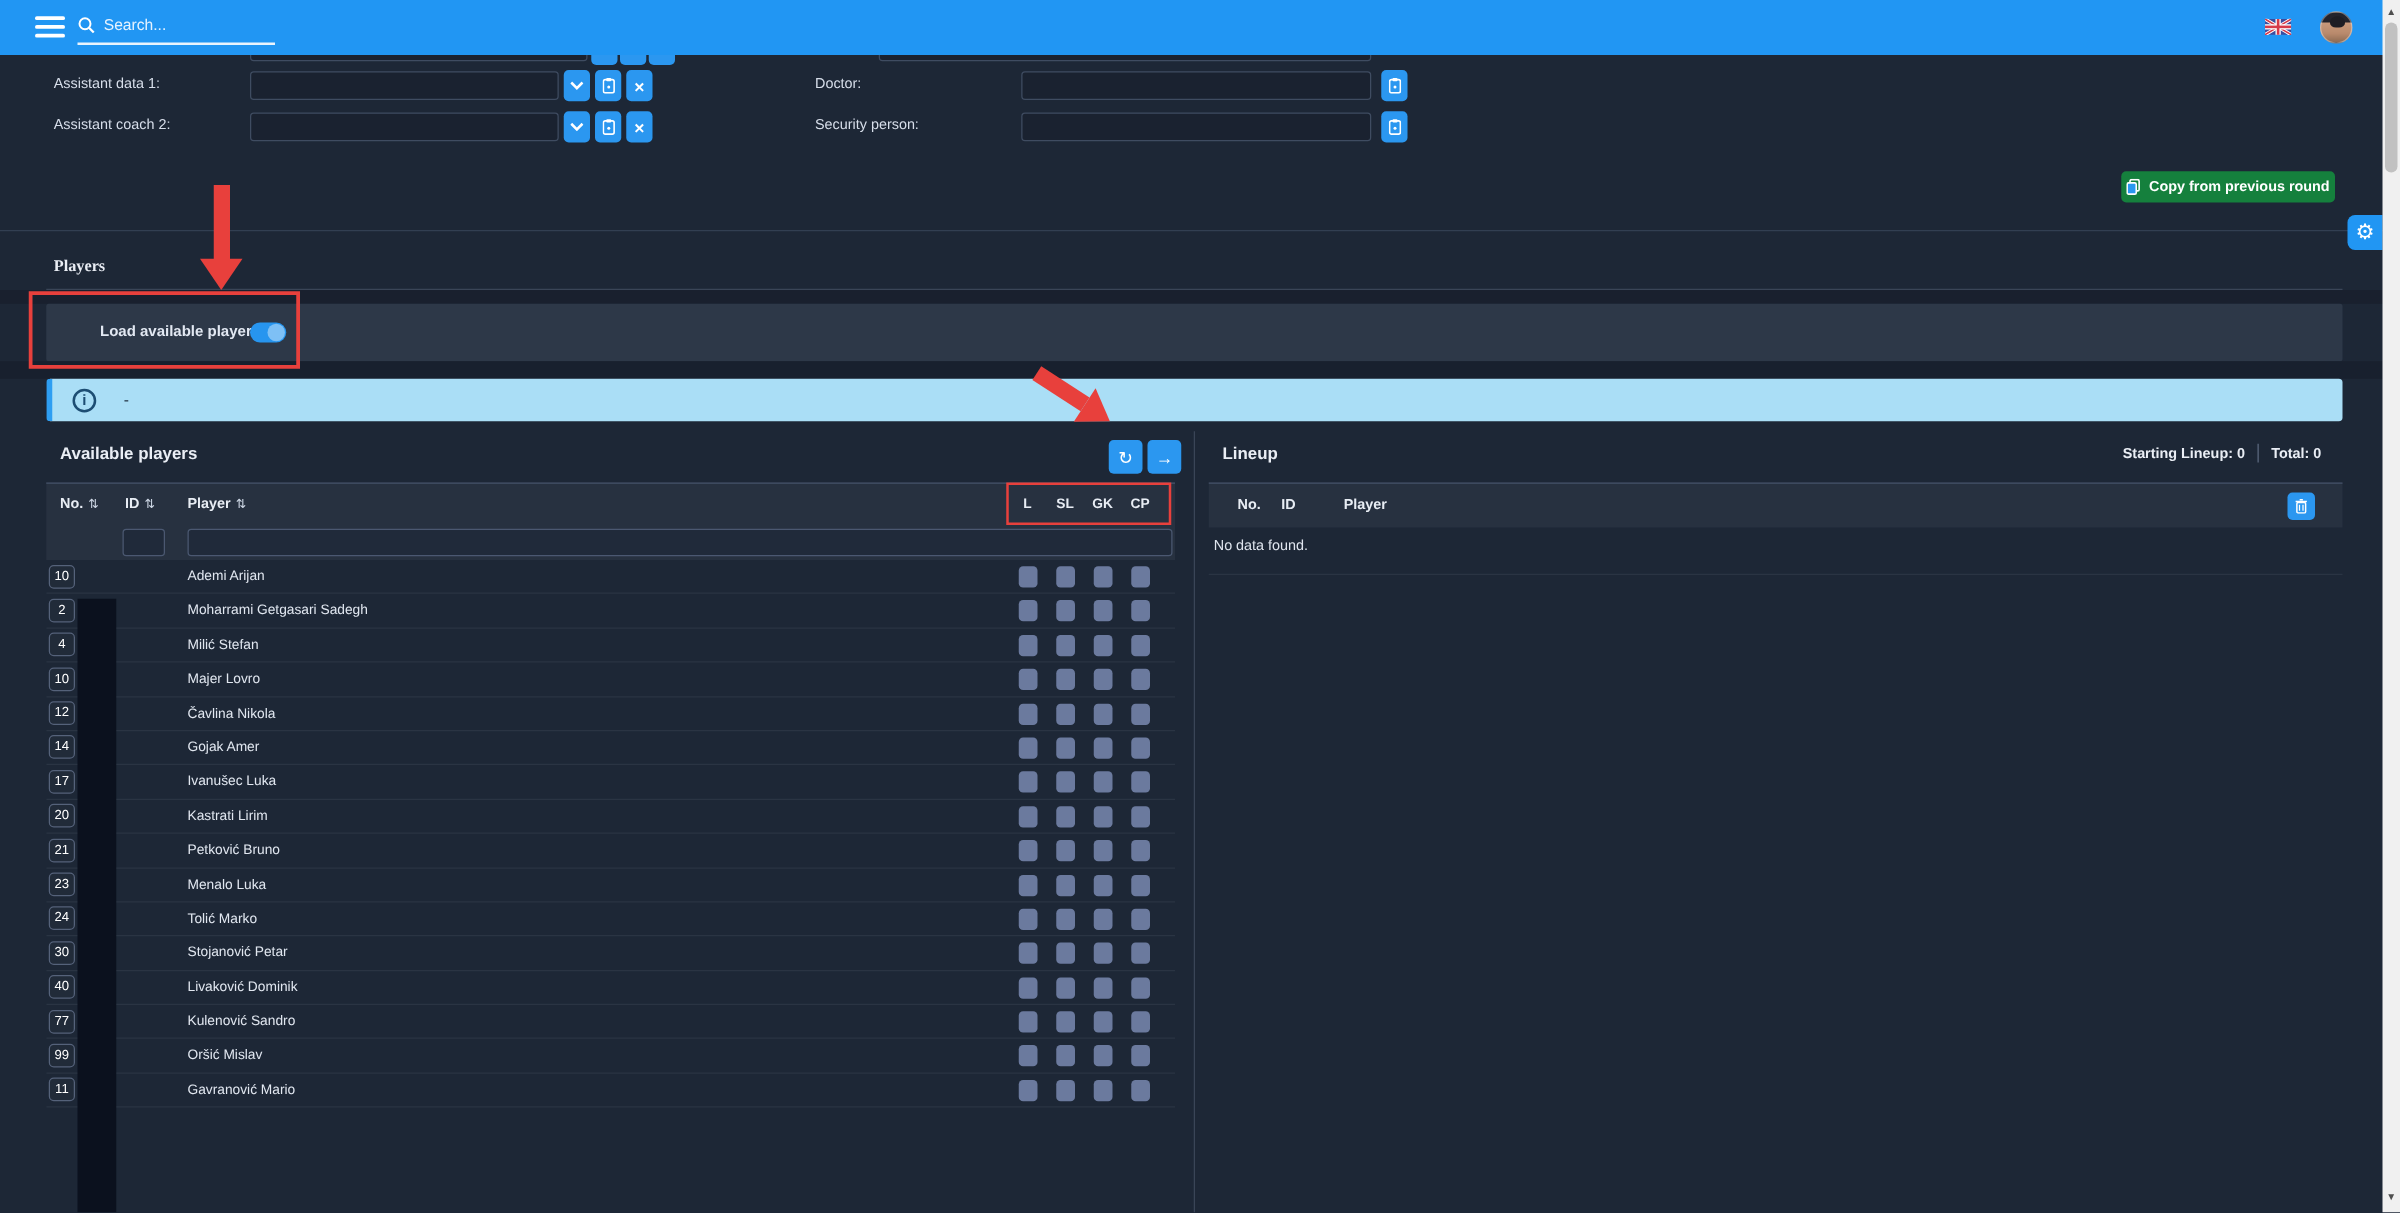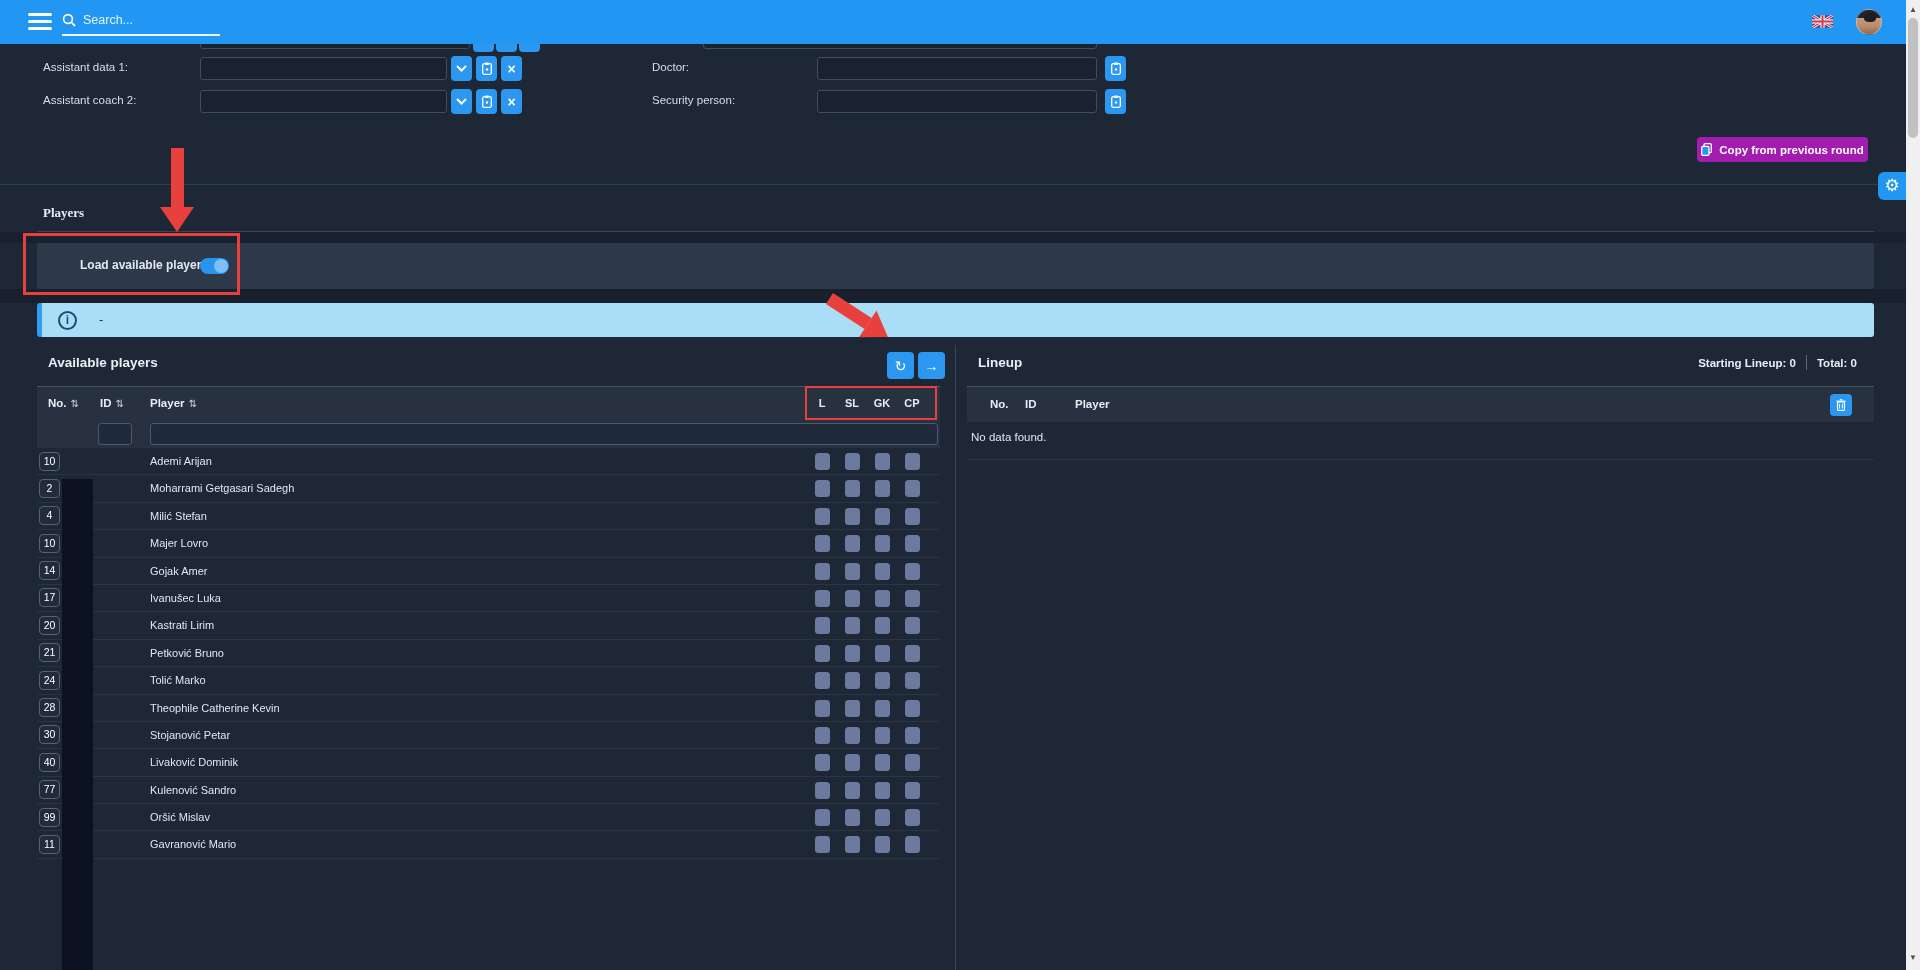--- a/index.html
+++ b/index.html
@@ -22,21 +22,21 @@
   .avatar:after{ content:""; position:absolute; left:7px; top:3px; width:12px; height:9px; border-radius:50% 50% 40% 40%; background:#1d1d24; }
 
   
   .formline { position:absolute; height:23px; background:#1a2230; border:1px solid #3f4c61; border-radius:3px; }
   .flabel { position:absolute; font-size:11.5px; color:#d7deea; }
   .bluebtn { position:absolute; background:#2b97f0; border:none; border-radius:4px; color:#fff; display:flex; align-items:center; justify-content:center; cursor:pointer; }
   .fbtn { width:21px; height:25px; }
   .cardline { position:absolute; left:0; top:184px; width:1920px; height:1px; background:#323f52; }
 
   
-  .copybtn { position:absolute; left:1697px; top:137px; width:171px; height:25px; background:#a21caf; border:none; border-radius:4px;
+  .copybtn { position:absolute; left:1697px; top:137px; width:171px; height:25px; background:#15803d; border:none; border-radius:4px;
              color:#fff; font-size:11.5px; font-weight:bold; display:flex; align-items:center; justify-content:center; gap:7px; cursor:pointer; font-family:inherit; }
 
   
   .gearfab { position:absolute; left:1878px; top:172px; width:28px; height:28px; background:#2196f3; border:none; border-radius:6px 0 0 6px;
              color:#fff; font-size:17px; line-height:28px; text-align:center; cursor:pointer; z-index:60; }
 
   
   .sec-title { position:absolute; left:43px; top:205px; font-size:13px; font-weight:bold; color:#e9edf4;font-family:Liberation Serif, serif; }
   .sec-divider { position:absolute; left:37px; top:231px; width:1837px; height:1px; background:#3a4557; }
   .band1 { position:absolute; left:0; top:232px; width:1920px; height:11px; background:#19202e; }
@@ -240,20 +240,28 @@
 
   <div class="prow">
     <div class="badge">10</div>
     <div class="pname">Majer Lovro</div>
     <div class="cb cb1"></div>
     <div class="cb cb2"></div>
     <div class="cb cb3"></div>
     <div class="cb cb4"></div>
   </div>
 
+  <div class="prow">
+    <div class="badge">12</div>
+    <div class="pname">Čavlina Nikola</div>
+    <div class="cb cb1"></div>
+    <div class="cb cb2"></div>
+    <div class="cb cb3"></div>
+    <div class="cb cb4"></div>
+  </div>
 
   <div class="prow">
     <div class="badge">14</div>
     <div class="pname">Gojak Amer</div>
     <div class="cb cb1"></div>
     <div class="cb cb2"></div>
     <div class="cb cb3"></div>
     <div class="cb cb4"></div>
   </div>
 
@@ -278,39 +286,39 @@
 
   <div class="prow">
     <div class="badge">21</div>
     <div class="pname">Petković Bruno</div>
     <div class="cb cb1"></div>
     <div class="cb cb2"></div>
     <div class="cb cb3"></div>
     <div class="cb cb4"></div>
   </div>
 
+  <div class="prow">
+    <div class="badge">23</div>
+    <div class="pname">Menalo Luka</div>
+    <div class="cb cb1"></div>
+    <div class="cb cb2"></div>
+    <div class="cb cb3"></div>
+    <div class="cb cb4"></div>
+  </div>
 
   <div class="prow">
     <div class="badge">24</div>
     <div class="pname">Tolić Marko</div>
     <div class="cb cb1"></div>
     <div class="cb cb2"></div>
     <div class="cb cb3"></div>
     <div class="cb cb4"></div>
   </div>
 
 
-  <div class="prow">
-    <div class="badge">28</div>
-    <div class="pname">Theophile Catherine Kevin</div>
-    <div class="cb cb1"></div>
-    <div class="cb cb2"></div>
-    <div class="cb cb3"></div>
-    <div class="cb cb4"></div>
-  </div>
 
   <div class="prow">
     <div class="badge">30</div>
     <div class="pname">Stojanović Petar</div>
     <div class="cb cb1"></div>
     <div class="cb cb2"></div>
     <div class="cb cb3"></div>
     <div class="cb cb4"></div>
   </div>
 

